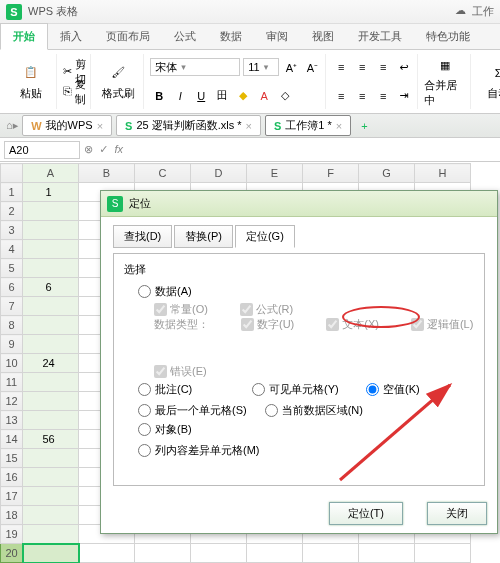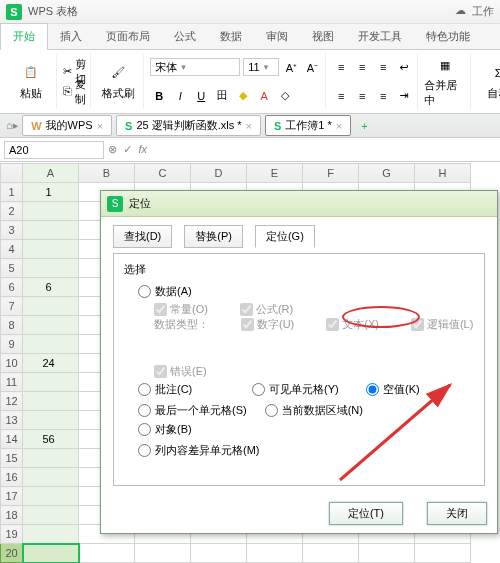--- a/index.html
+++ b/index.html
@@ -3,53 +3,53 @@
   <meta charset="utf-8">
   <style>
     *{margin:0;padding:0;box-sizing:border-box;font-family:"Microsoft YaHei",SimSun,sans-serif;font-size:11px}
     body{background:#fff;overflow:hidden;width:500px;height:563px;position:relative}
     .titlebar{background:linear-gradient(#f9f9f9,#f0f0f0);height:24px;display:flex;align-items:center;padding:0 6px;border-bottom:1px solid #ddd}
     .app-logo{width:16px;height:16px;background:#1abc5e;color:#fff;display:flex;align-items:center;justify-content:center;font-weight:bold;border-radius:2px;margin-right:6px}
     .titlebar-text{color:#555}
     .titlebar-right{margin-left:auto;display:flex;gap:6px;color:#666}
     .ribbon-tabs{display:flex;background:#f5f5f5;border-bottom:1px solid #ccc;height:26px;align-items:flex-end}
     .rtab{padding:5px 12px;color:#555;cursor:pointer}
-    .rtab.active{background:#fff;border:1px solid #ccc;border-bottom:1px solid #fff;color:#1abc5e;font-weight:normal;margin-bottom:-1px}
+    .rtab.active{background:#fff;border:1px solid #ccc;border-bottom:1px solid #fff;color:#1abc5e;font-weight:bold;margin-bottom:-1px}
     .ribbon{background:#fff;border-bottom:1px solid #ccc;height:64px;display:flex;padding:4px 6px;gap:2px}
     .rgroup{display:flex;flex-direction:column;gap:2px;padding:0 4px;border-right:1px solid #eee}
     .big-btn{display:flex;flex-direction:column;align-items:center;justify-content:center;width:42px;height:54px;gap:2px}
     .big-btn .ic{width:22px;height:22px;display:flex;align-items:center;justify-content:center}
     .small-row{display:flex;align-items:center;gap:3px;height:18px}
     .sel{border:1px solid #ccc;background:#fff;padding:1px 4px;height:18px;display:flex;align-items:center;gap:2px}
     .sel::after{content:"▾";color:#888;font-size:9px;margin-left:2px}
     .btn-ic{width:18px;height:18px;display:flex;align-items:center;justify-content:center;border:1px solid transparent}
     .doc-tabs{background:linear-gradient(#eef0ef,#e4e7e4);height:24px;display:flex;align-items:center;padding:0 6px;gap:4px;border-bottom:1px solid #ccc}
     .dtab{background:#fff;border:1px solid #bbb;padding:2px 8px;display:flex;align-items:center;gap:4px;border-radius:2px}
     .dtab.active{background:#fff;border-color:#888}
     .dtab-close{color:#aaa;cursor:pointer}
     .namebox-row{height:24px;display:flex;align-items:center;border-bottom:1px solid #ccc;padding:0 4px;gap:4px}
-    .namebox{border:1px solid #ccc;width:100px;height:18px;padding:0 4px;display:flex;align-items:center}
+    .namebox{border:1px solid #ccc;width:76px;height:18px;padding:0 4px;display:flex;align-items:center}
     .fx-icons{display:flex;gap:6px;color:#888}
     .grid-wrap{position:absolute;top:163px;left:0;right:0;bottom:0;overflow:hidden}
     table.grid{border-collapse:collapse;table-layout:fixed}
     table.grid th,table.grid td{border:1px solid #d4d4d4;height:19px;font-size:11px;text-align:center;background:#fff}
     table.grid th{background:linear-gradient(#f5f5f5,#ececec);color:#555;font-weight:normal}
     th.corner{width:22px;background:#eee}
     th.col{width:56px}
     th.rowh{width:22px;background:linear-gradient(#f5f5f5,#ececec);color:#555}
     td.cell{text-align:right;padding-right:4px}
     th.col.sel-col,td.sel-col{background:#eaf4e6!important}
     th.rowh.sel-row{background:#b8d89a;border-color:#6aa34c}
     td.sel-row.sel-col{background:#d8ebcb!important}
     td.active-cell{outline:2px solid #1abc5e;outline-offset:-1px}
     .dialog{position:absolute;top:190px;left:100px;width:398px;border:1px solid #7a9e7a;box-shadow:2px 2px 6px rgba(0,0,0,.3);background:#fff}
     .dlg-title{background:linear-gradient(#eaf4de,#d7e9c4);height:26px;display:flex;align-items:center;padding:0 6px;border-bottom:1px solid #b8ce9f}
     .dlg-title .logo{width:16px;height:16px;background:#1abc5e;color:#fff;display:flex;align-items:center;justify-content:center;border-radius:2px;margin-right:6px;font-size:10px}
     .dlg-body{padding:8px 12px}
-    .dlg-tabs{display:flex;gap:12px;margin-bottom:6px}
+    .dlg-tabs{display:flex;gap:2px;margin-bottom:6px}
     .dlg-tab{padding:3px 10px;border:1px solid #bbb;background:linear-gradient(#fefefe,#eee);cursor:pointer}
     .dlg-tab.active{background:#fff;border-bottom:1px solid #fff;position:relative;z-index:1}
     .dlg-panel{border:1px solid #bbb;margin-top:-1px;padding:8px 10px 24px}
     .sec-label{margin-bottom:4px}
     .radio-row{display:flex;flex-wrap:wrap;gap:4px 18px;padding:3px 0 3px 14px}
     .radio-row label{display:flex;align-items:center;gap:4px;white-space:nowrap;min-width:96px}
     .sub-row{padding-left:30px;color:#999;display:flex;gap:32px;flex-wrap:wrap}
     .cb{display:flex;align-items:center;gap:3px}
     .dlg-actions{display:flex;justify-content:flex-end;padding:8px 10px;gap:24px}
     .win-btn{border:1px solid #8aa;background:linear-gradient(#fefefe,#e7f1e7);padding:3px 18px;cursor:pointer;box-shadow:0 0 2px #9bc19b}

